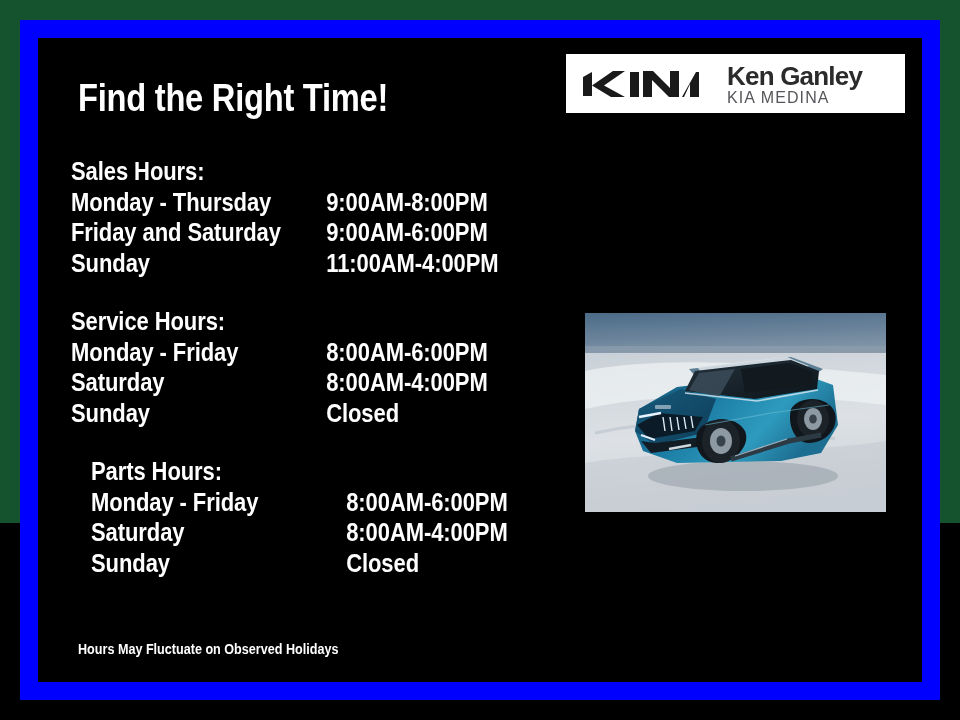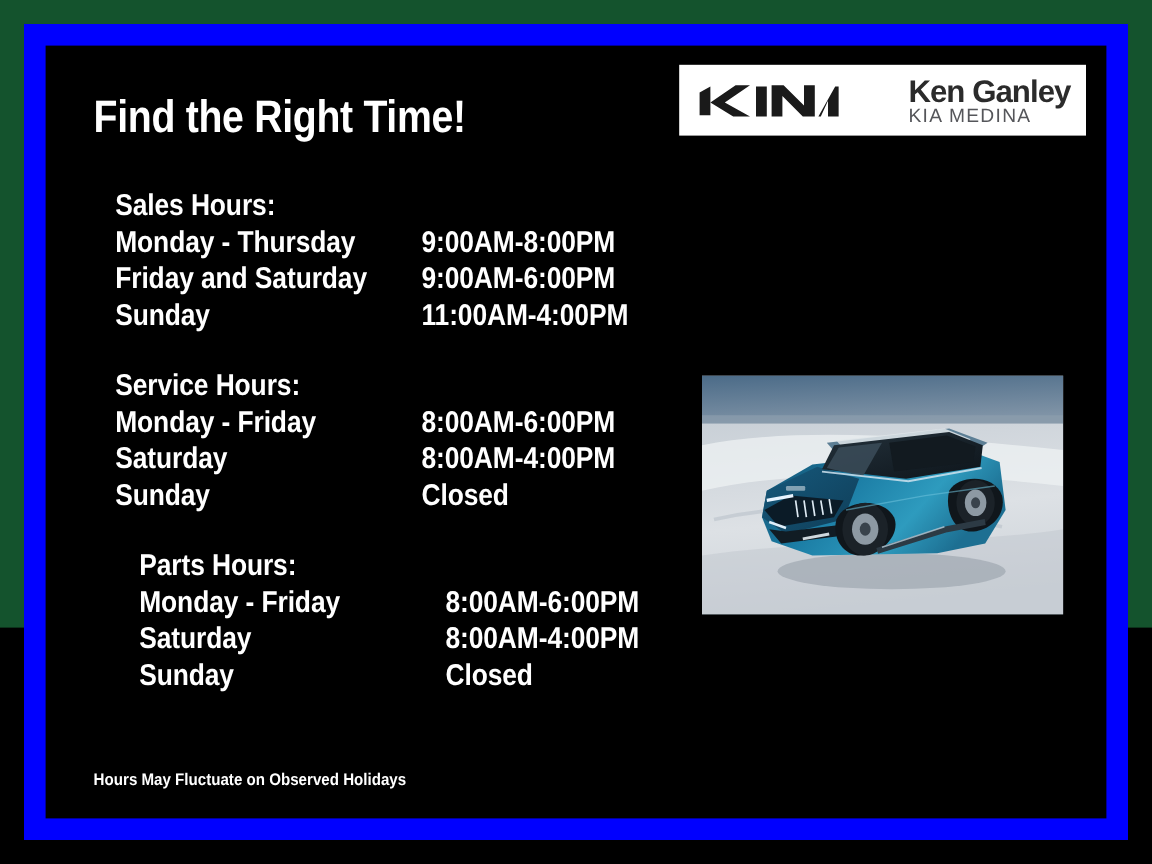--- a/index.html
+++ b/index.html
@@ -53,21 +53,21 @@
     letter-spacing: -0.3px;
     font-family: "Liberation Sans Narrow", "Liberation Sans", sans-serif;
     transform: scaleX(0.86);
     transform-origin: left top;
     white-space: nowrap;
   }
 
   
   .hours-area {
     position: absolute;
-    left: 96px;
+    left: 71px;
     top: 156px;
     width: 470px;
   }
   .hours-block {
     margin-bottom: 28px;
   }
   .hours-block:last-child { margin-bottom: 0; margin-left: 20px; }
 
   .block-heading,
   .hours-row {
@@ -117,21 +117,20 @@
     position: absolute;
     left: 566px;
     top: 54px;
     width: 339px;
     height: 59px;
     background: #ffffff;
     display: flex;
     align-items: center;
     box-sizing: border-box;
     padding-left: 16px;
-    gap: 30px;
   }
   .kia-mark {
     width: 117px;
     height: 30px;
     flex: 0 0 auto;
   }
   .kia-mark svg { display: block; width: 117px; height: 30px; }
 
   .dealer-text {
     margin-left: 28px;

